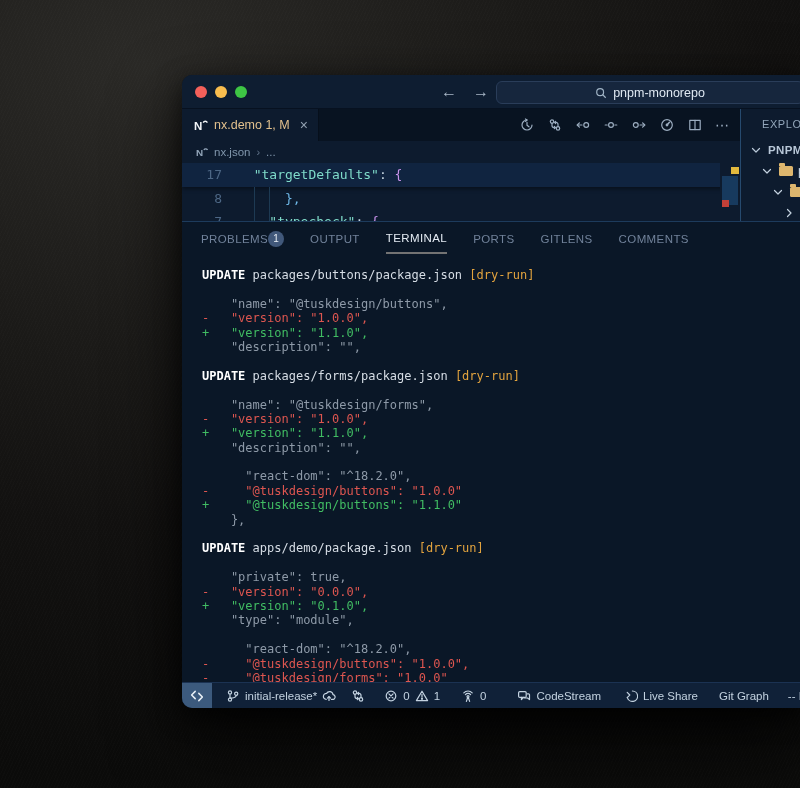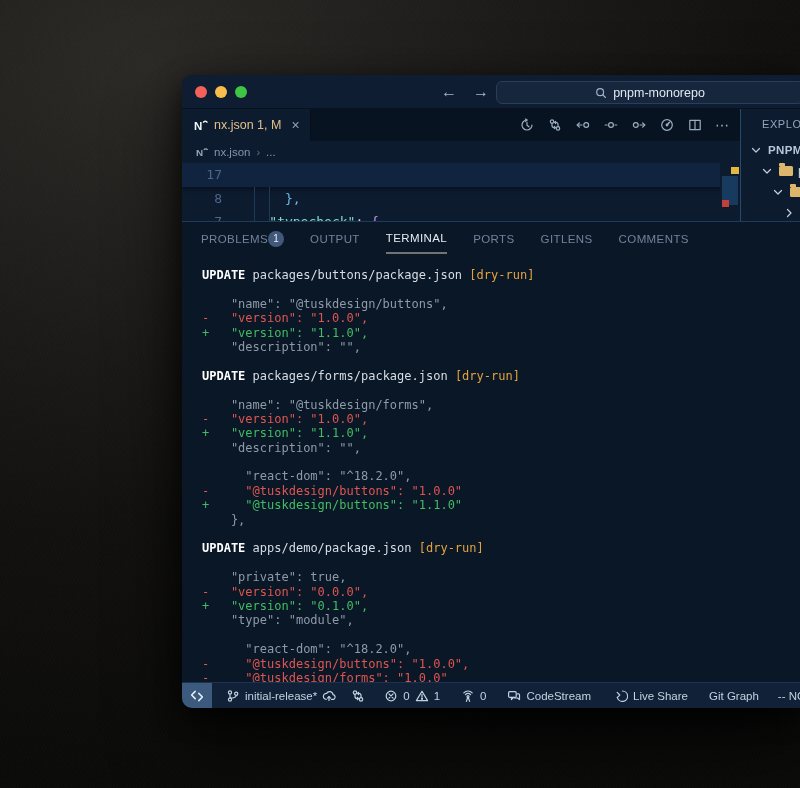--- a/index.html
+++ b/index.html
@@ -34,21 +34,21 @@
   .editor-actions{position:absolute;right:10px;top:0;height:32px;display:flex;align-items:center;
     gap:13px;color:#9cadc0;}
   .editor-actions .icon{width:15px;height:15px;display:flex;align-items:center;justify-content:center;}
   .more-dots{font-size:14px;letter-spacing:1px;line-height:10px;}
   .breadcrumb{height:22px;flex:0 0 22px;background:#0d1b2e;display:flex;align-items:center;
     padding-left:14px;gap:6px;font-size:11.5px;color:#8096ac;}
   .breadcrumb .sep{color:#61748a;font-size:11px;}
   .editor{position:relative;flex:1;background:#0d1b2e;overflow:hidden;
     font-family:"DejaVu Sans Mono", monospace;font-size:13px;}
   .ed-line{height:23px;line-height:23px;display:flex;white-space:pre;}
-  .ed-line.sticky{background:#102440;box-shadow:0 2px 4px rgba(0,0,0,.4);height:24px;line-height:24px;flex-direction:column;}
+  .ed-line.sticky{background:#102440;box-shadow:0 2px 4px rgba(0,0,0,.4);height:24px;line-height:24px;}
   .ed-gutter{width:56px;flex:0 0 56px;text-align:right;padding-right:16px;box-sizing:border-box;
     color:#4d6785;}
   .seg-key{color:var(--code-key);} .seg-punct{color:#c5d4e0;}
   .seg-bracePink{color:var(--brace-pink);} .seg-braceBlue{color:var(--brace-blue);} .seg-plain{color:#c5d4e0;}
   .guide{position:absolute;width:1px;background:#1d3a53;top:24px;bottom:0;}
   .minimap{position:absolute;right:0;top:0;bottom:0;width:20px;background:#0d1b2e;}
   .mm-yellow{position:absolute;right:1px;top:4px;width:8px;height:7px;background:#e2b93d;}
   .mm-blue{position:absolute;left:2px;top:13px;width:16px;height:29px;background:#173a5e;}
   .mm-red{position:absolute;left:2px;top:37px;width:7px;height:7px;background:#c24038;}
   
@@ -76,21 +76,21 @@
   .term-line.del{color:var(--diff-del);} .term-line.add{color:var(--diff-add);}
   
   .statusbar{height:25px;flex:0 0 25px;background:#102138;border-top:1px solid #1b3252;
     display:flex;align-items:center;gap:13px;color:#c3d2e0;font-size:11.5px;overflow:hidden;white-space:nowrap;}
   .sb-item{display:flex;align-items:center;gap:5px;}
   .sb-item .icon{width:14px;height:14px;display:flex;align-items:center;justify-content:center;}
   .sb-item.remote{background:#3c5a7d;height:25px;width:30px;justify-content:center;margin-right:1px;flex:0 0 30px;color:#e9f0f6;}
   .sb-item[data-name="git-actions"]{margin-left:2px;}
   .sb-item[data-name="problems"]{margin-left:6px;}
   .sb-item[data-name="ports-forwarded"]{margin-left:8px;}
-  .sb-item[data-name="codestream"]{margin-left:8px;}
+  .sb-item[data-name="codestream"]{margin-left:18px;}
   .sb-item[data-name="live-share"]{margin-left:10px;}
   .sb-item[data-name="git-graph"]{margin-left:8px;}
   .sb-item[data-name="vim-mode"]{margin-left:6px;}
   .icon svg{display:block;}
 </style>
 </head>
 <body>
 
 <div class="stage" data-name="desktop-background">
   <div class="window" data-name="vscode-window">
@@ -119,21 +119,21 @@
     <div class="upper" data-name="upper-area">
       <div class="upper-left">
         <div class="tabbar" data-name="editor-tabbar">
           <div class="tab" data-name="tab-nx-json">
             <span class="icon" data-name="nx-logo-icon">
               <svg width="14" height="14" viewBox="0 0 14 14">
                   <text x="0" y="11.5" font-size="11.5" font-weight="bold" fill="#f2f5f8" font-family="Liberation Sans, sans-serif">N</text>
                   <path d="M9.2 4.6a2.4 2.4 0 0 1 4.2 0" stroke="#f2f5f8" fill="none" stroke-width="1.5"></path>
                 </svg>
             </span>
-            <span data-name="tab-label">nx.json 1, M</span>
+            <span data-name="tab-label">nx.demo 1, M</span>
             <span class="close" data-name="close-tab-icon">×</span>
           </div>
           <div class="editor-actions" id="editor-actions" data-name="editor-actions">
               <span class="icon" data-name="timeline-icon">
                 <svg width="14" height="14" viewBox="0 0 14 14" fill="none" stroke="currentColor" stroke-width="1.2" stroke-linecap="round" stroke-linejoin="round">
                   <path d="M12 7A5 5 0 1 1 7 2"></path>
                   <path d="M7 2 5.4 1M7 2 5.6 3.4"></path>
                   <path d="M7 4.4v2.8l2 1.6"></path>
                 </svg>
               </span>

